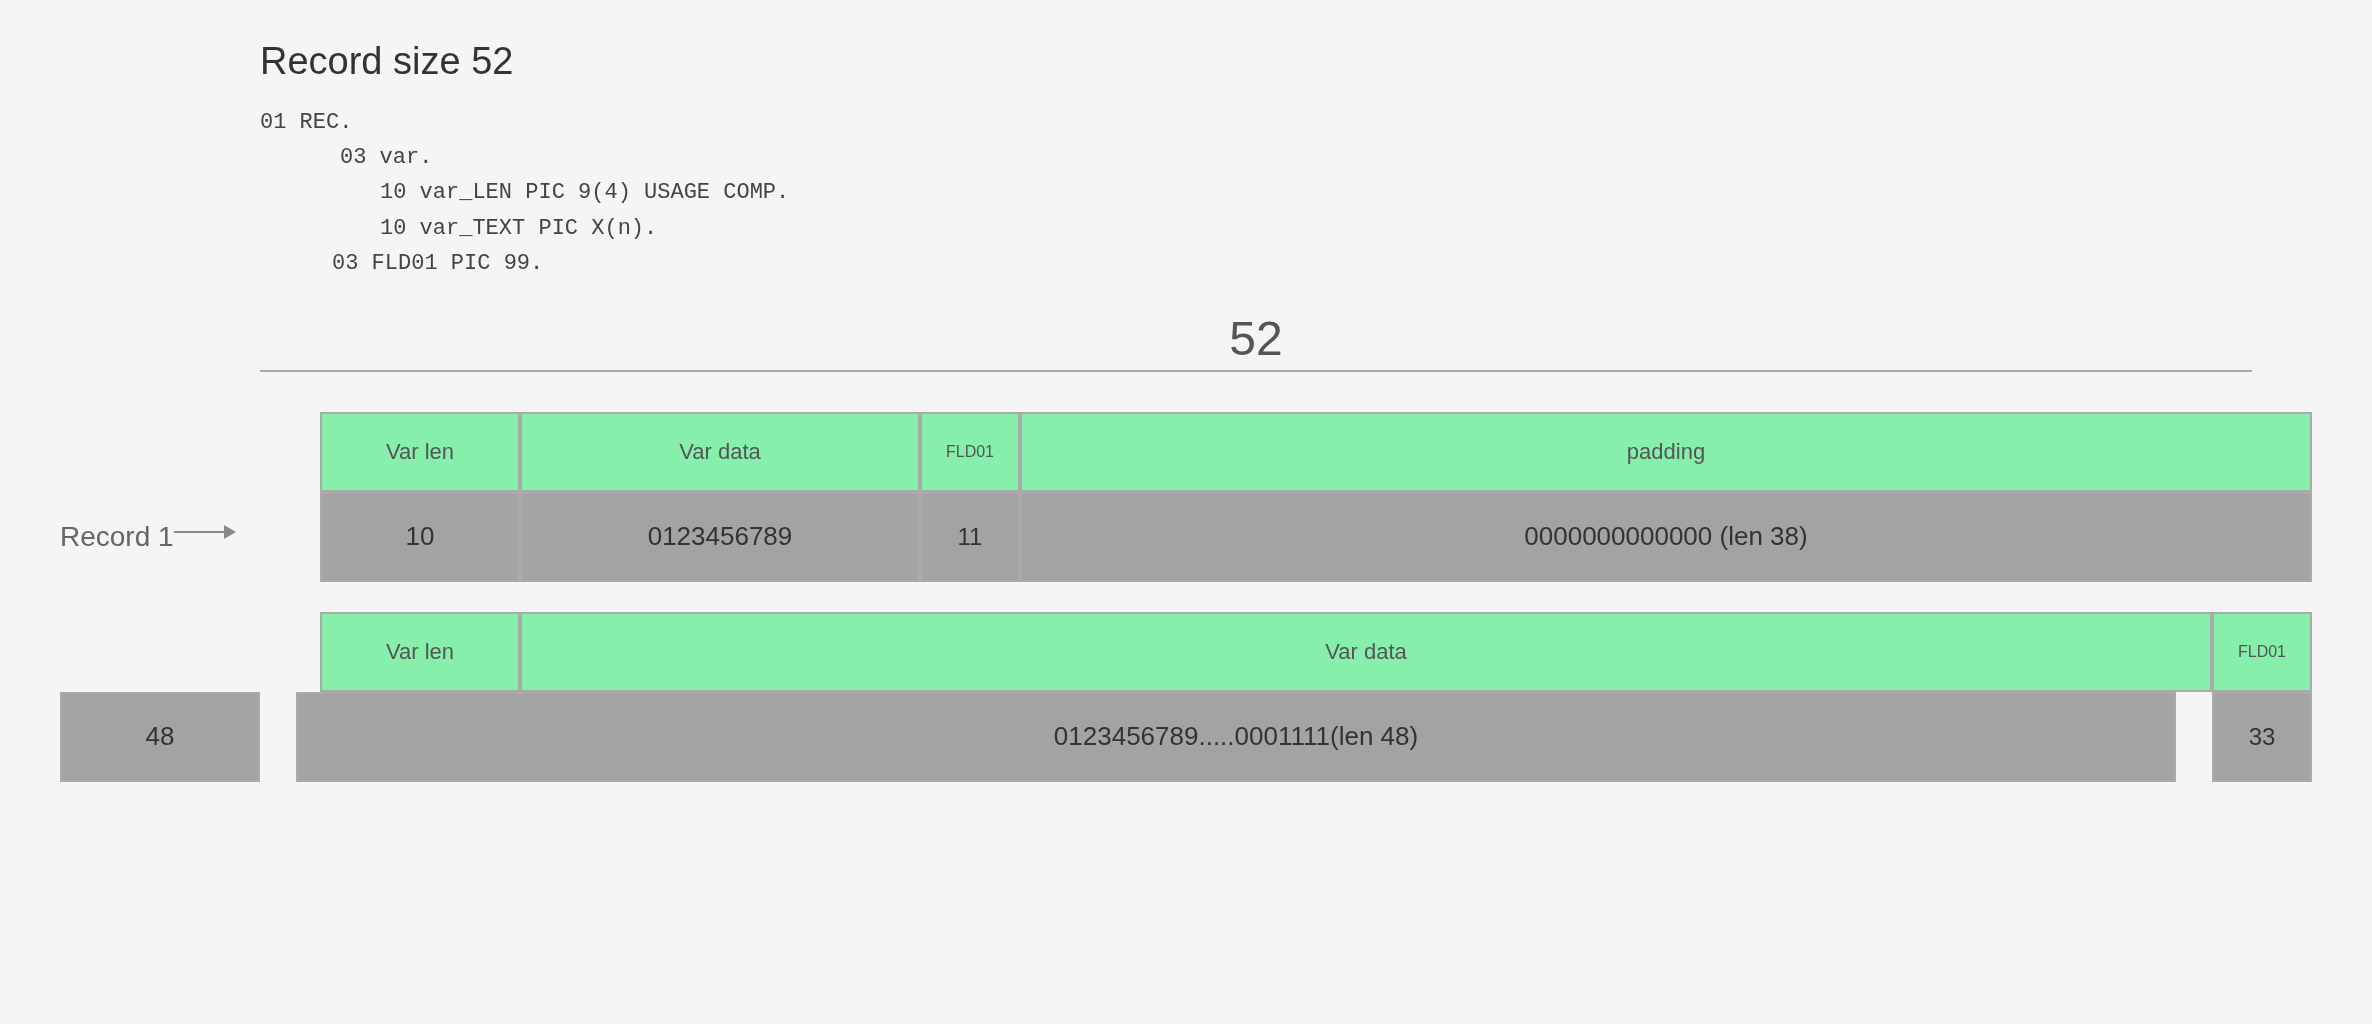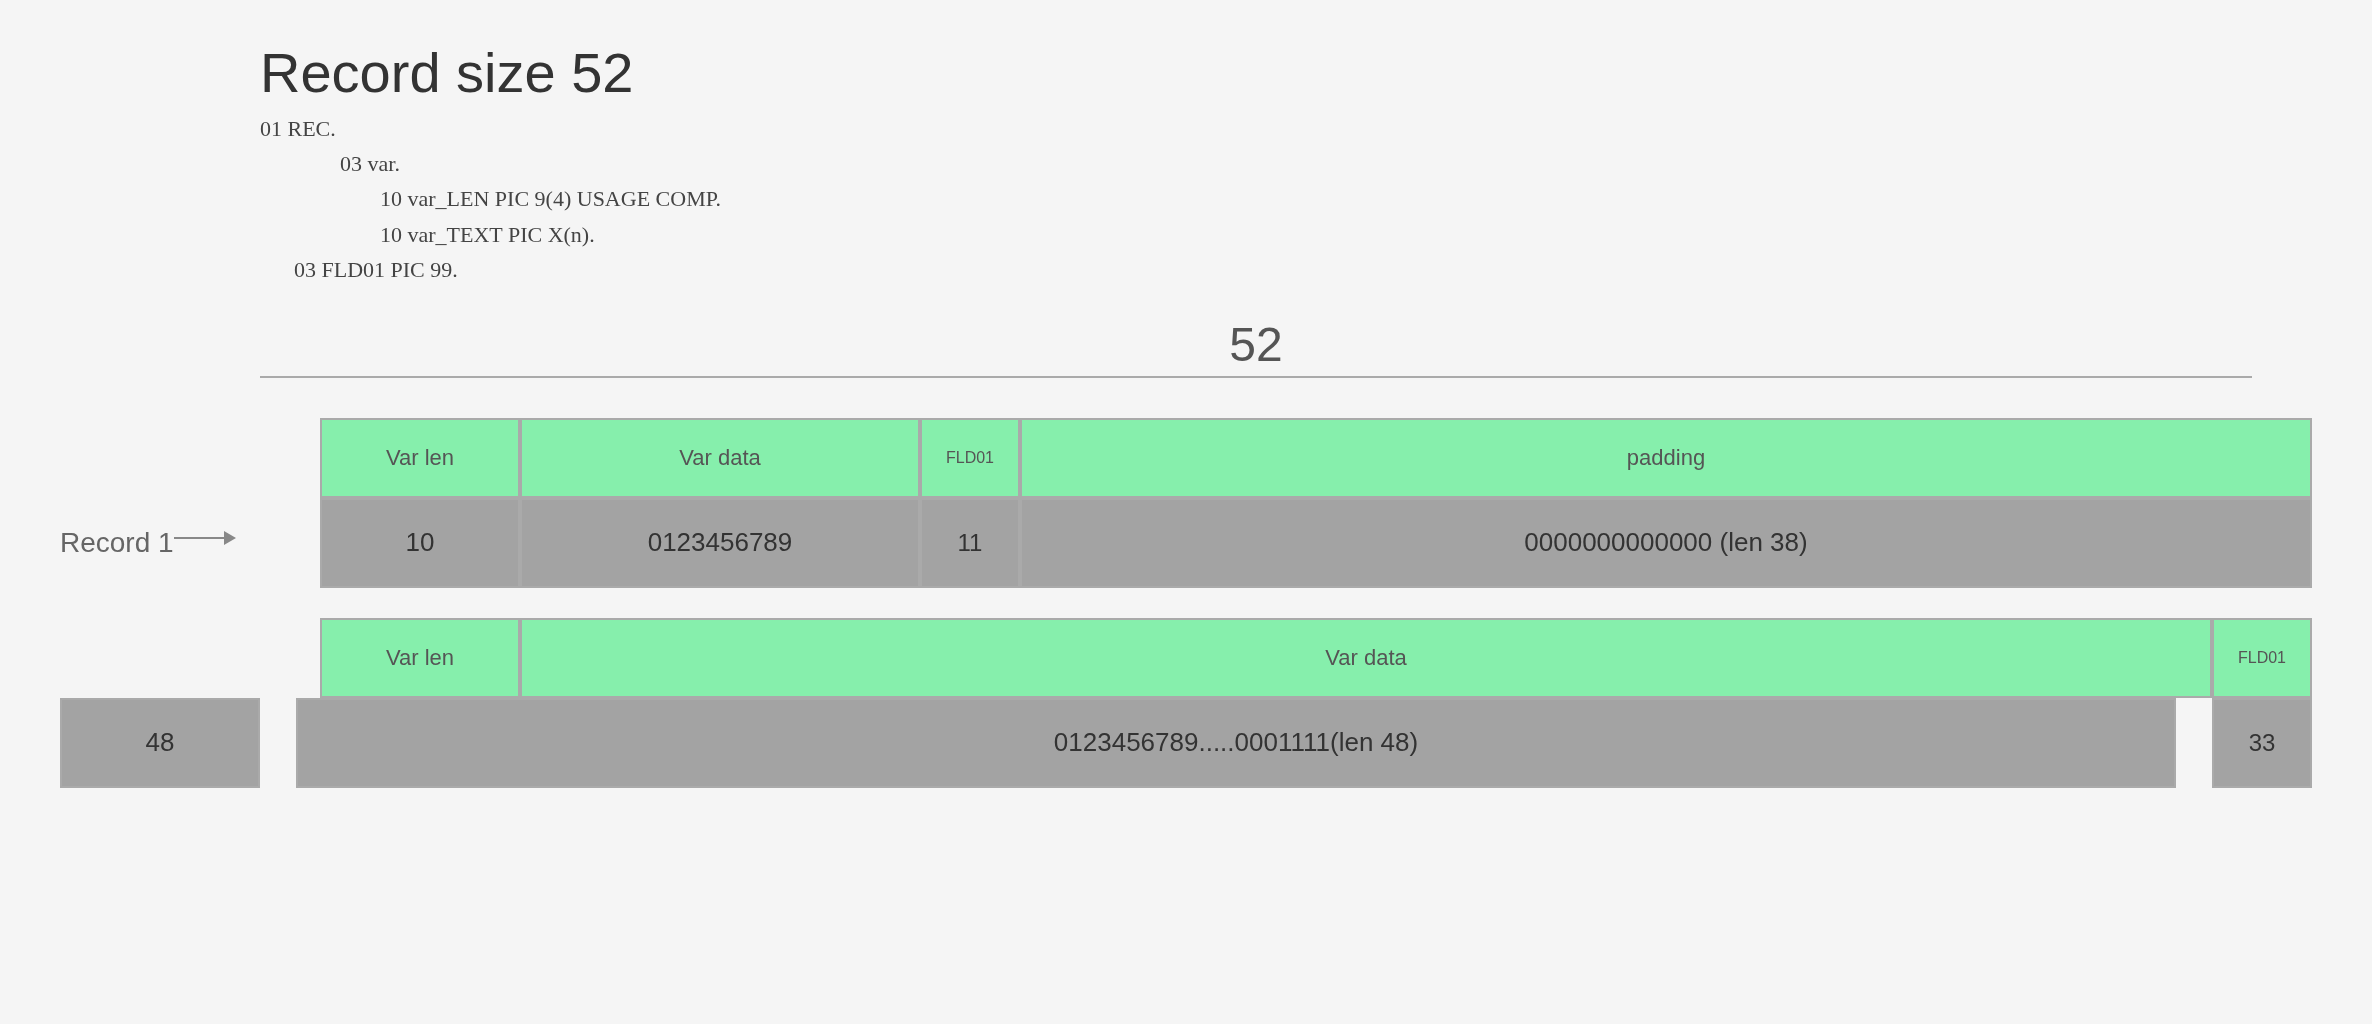--- a/index.html
+++ b/index.html
@@ -6,41 +6,41 @@
     body {
       background: #f5f5f5;
       font-family: Arial, sans-serif;
       width: 2372px;
       min-height: 1024px;
       padding: 40px 60px;
       color: #333;
     }
 
     .main-title {
-      font-size: 56px;
+      font-size: 38px;
       font-weight: 400;
       color: #333;
-      margin-bottom: 6px;
+      margin-bottom: 22px;
       margin-left: 200px;
     }
 
     .cobol-code {
-      font-family: Liberation Serif, serif;
+      font-family: Liberation Mono, monospace;
       font-size: 22px;
       color: #444;
       margin-left: 200px;
       line-height: 1.6;
       margin-bottom: 30px;
     }
 
     .cobol-line-1 { margin-left: 0; }
     .cobol-line-2 { margin-left: 80px; }
     .cobol-line-3 { margin-left: 120px; }
     .cobol-line-4 { margin-left: 120px; }
-    .cobol-line-5 { margin-left: 34px; }
+    .cobol-line-5 { margin-left: 72px; }
 
     .size-label-container {
       position: relative;
       margin-left: 200px;
       margin-right: 60px;
       margin-bottom: 40px;
     }
 
     .size-number {
       font-size: 48px;

